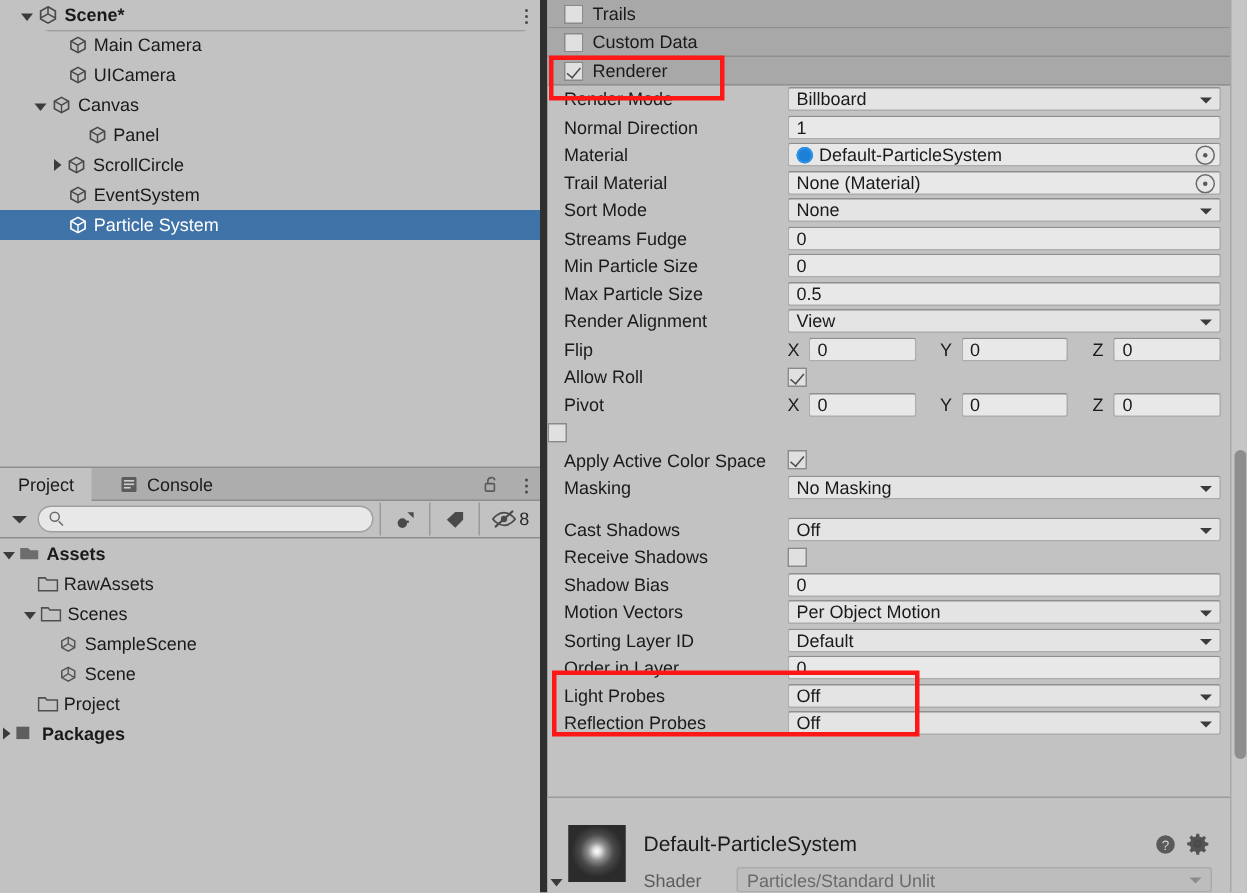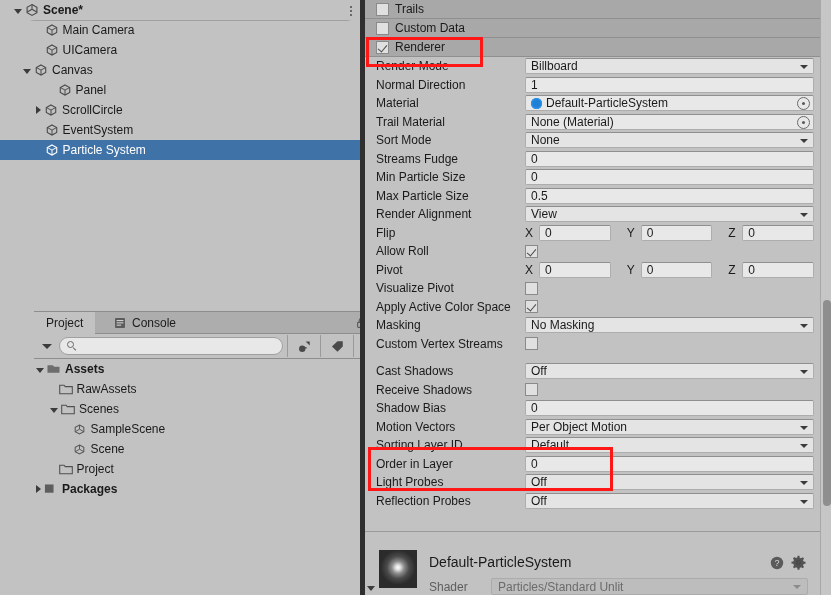--- a/index.html
+++ b/index.html
@@ -64,21 +64,21 @@
     margin-top:2px;
   }
   .foldout.blank { border:none; width:5.5px; }
   .unity-logo { width:14px;height:14px; flex:none; margin-right:4px; }
   .cube-ico { width:14px;height:14px; flex:none; margin-right:4px; }
   .hmenu { position:absolute; right:8px; top:4px; color:#4a4a4a; font-size:13px; letter-spacing:0; line-height:12px;}
   .hmenu span{display:block;width:2px;height:2px;background:#4a4a4a;border-radius:50%;margin:2px 0;}
 
   
   #project { position:absolute; left:0; top:311px; width:360px; height:284px; background:#c2c2c2;
-             border-top:1px solid #8d8d8d;margin-left:34px; }
+             border-top:1px solid #8d8d8d; }
   #proj-tabbar { position:relative; height:22px; background:#adadad; border-bottom:1px solid #8d8d8d;}
   .ptab { position:absolute; top:0; height:22px; display:flex; align-items:center; padding:0 12px;
           font-size:12px; color:#1b1b1b; }
   .ptab.active { background:#c2c2c2; }
   #ptab-project { left:0; }
   #ptab-console { left:68px; }
   .console-ico{ width:12px;height:12px;margin-right:6px;flex:none; }
   #proj-lock { position:absolute; right:26px; top:5px; width:12px;height:12px; }
   #proj-menu { position:absolute; right:8px; top:5px; }
   #proj-menu span{display:block;width:2px;height:2px;background:#4a4a4a;border-radius:50%;margin:2px 0;}
@@ -522,44 +522,37 @@
               <div class="field">
                 <span>0</span>
               </div>
               <span class="ax">Z</span>
               <div class="field">
                 <span>0</span>
               </div>
             </div>
           </div>
           <div class="row">
-            <span class="lbl">Visualize Pivot</span>
             <div class="fieldwrap ckfield">
               <span class="ck"></span>
             </div>
           </div>
           <div class="row">
             <span class="lbl">Apply Active Color Space</span>
             <div class="fieldwrap ckfield">
               <span class="ck on"></span>
             </div>
           </div>
           <div class="row">
             <span class="lbl">Masking</span>
             <div class="fieldwrap">
               <div class="field pop">
                 <span>No Masking</span>
                 <span class="caret"></span>
               </div>
-            </div>
-          </div>
-          <div class="row">
-            <span class="lbl">Custom Vertex Streams</span>
-            <div class="fieldwrap ckfield">
-              <span class="ck"></span>
             </div>
           </div>
         </div>
       <div class="gap"></div>
       <div id="lighting-props">
           <div class="row">
             <span class="lbl">Cast Shadows</span>
             <div class="fieldwrap">
               <div class="field pop">
                 <span>Off</span>

